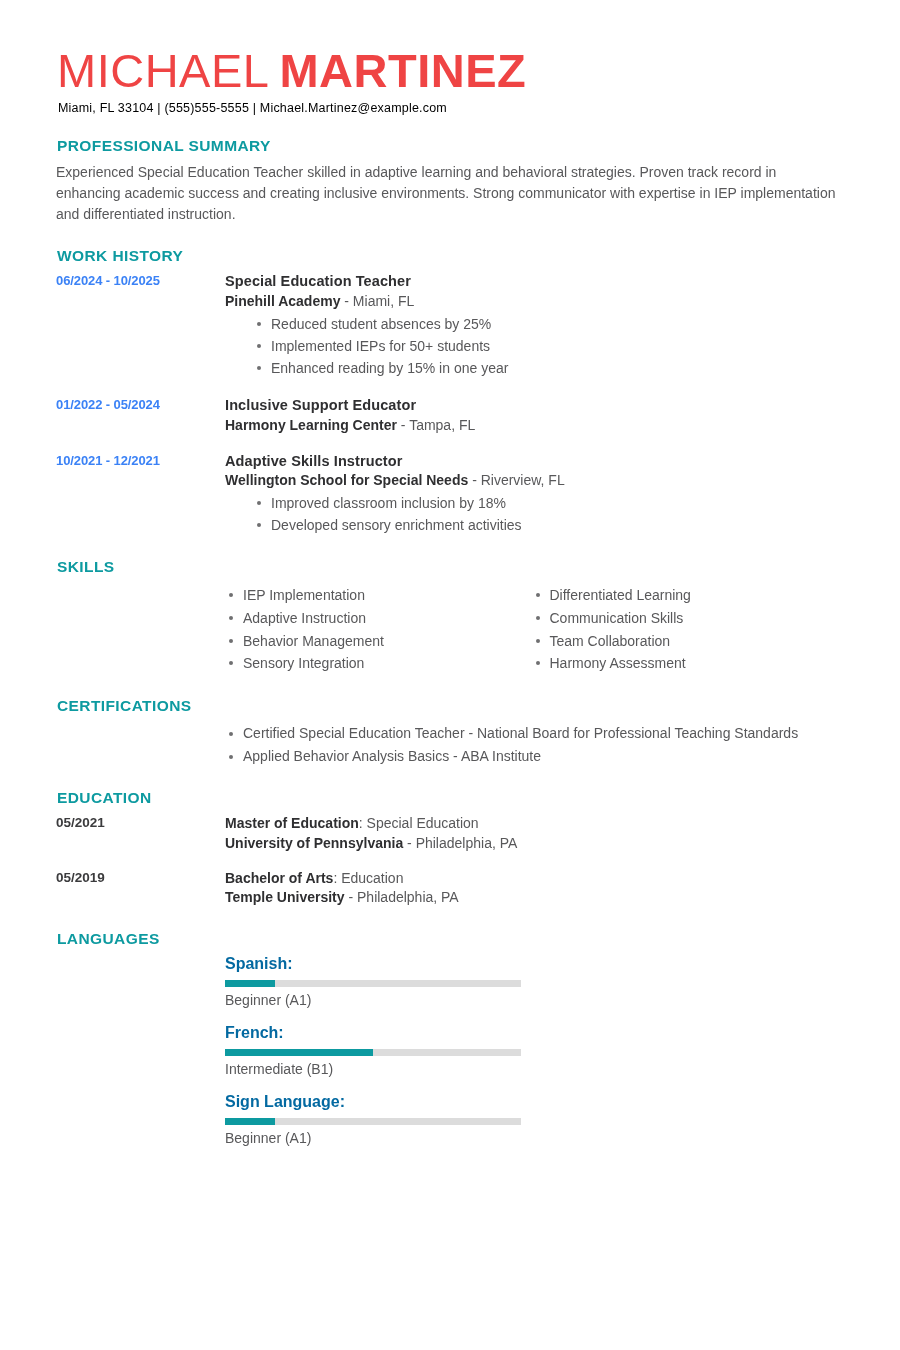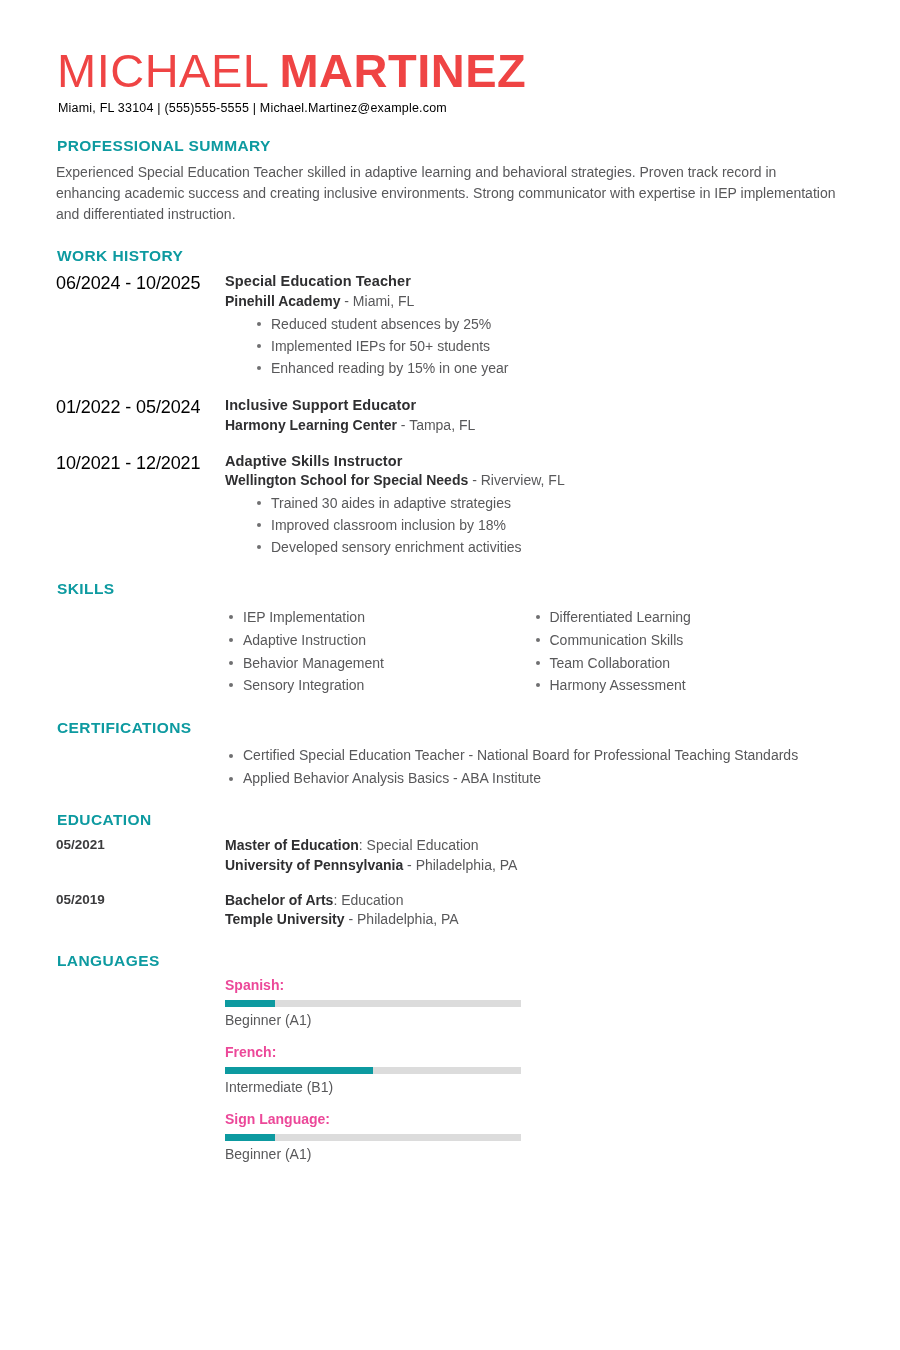--- a/index.html
+++ b/index.html
@@ -74,23 +74,23 @@
   }
 
   
   .job {
     display: flex;
     margin-bottom: 17px;
   }
   .job:last-child { margin-bottom: 0; }
   .job-dates {
     flex: 0 0 169px;
-    font-size: 18px;
-    font-weight: 400;
-    color: #000000;
+    font-size: 13px;
+    font-weight: 700;
+    color: #3b82f6;
     letter-spacing: -0.1px;
     padding-top: 1px;
   }
   .job-body { flex: 1 1 auto; }
   .job-title {
     font-size: 14.5px;
     font-weight: 700;
     color: #2f2f31;
     letter-spacing: 0.1px;
     line-height: 1.35;
@@ -194,23 +194,23 @@
   .lang-grid {
     display: flex;
     flex-wrap: wrap;
     margin-top: 7px;
   }
   .lang-item {
     width: 316px;
     margin-bottom: 16px;
   }
   .lang-name {
-    font-size: 14px;
-    font-weight: 700;
-    color: #ec4899;
+    font-size: 16px;
+    font-weight: 700;
+    color: #0369a1;
     margin-bottom: 7px;
   }
   .lang-bar {
     position: relative;
     width: 296px;
     height: 7px;
     background: #dcdcdc;
     overflow: hidden;
   }
   .lang-bar .fill {
@@ -262,21 +262,20 @@
         <div class="job-org"><span class="org-name">Harmony Learning Center</span> <span>- Tampa, FL</span></div>
       </div>
     </div>
 
     <div class="job">
       <div class="job-dates">10/2021 - 12/2021</div>
       <div class="job-body">
         <div class="job-title">Adaptive Skills Instructor</div>
         <div class="job-org"><span class="org-name">Wellington School for Special Needs</span> <span>- Riverview, FL</span></div>
         <ul class="bullets">
-          <li>Trained 30 aides in adaptive strategies</li>
           <li>Improved classroom inclusion by 18%</li>
           <li>Developed sensory enrichment activities</li>
         </ul>
       </div>
     </div>
   </div>
 
   <div class="section">
     <div class="sec-head">SKILLS</div>
     <div class="indent-block skills-wrap">

